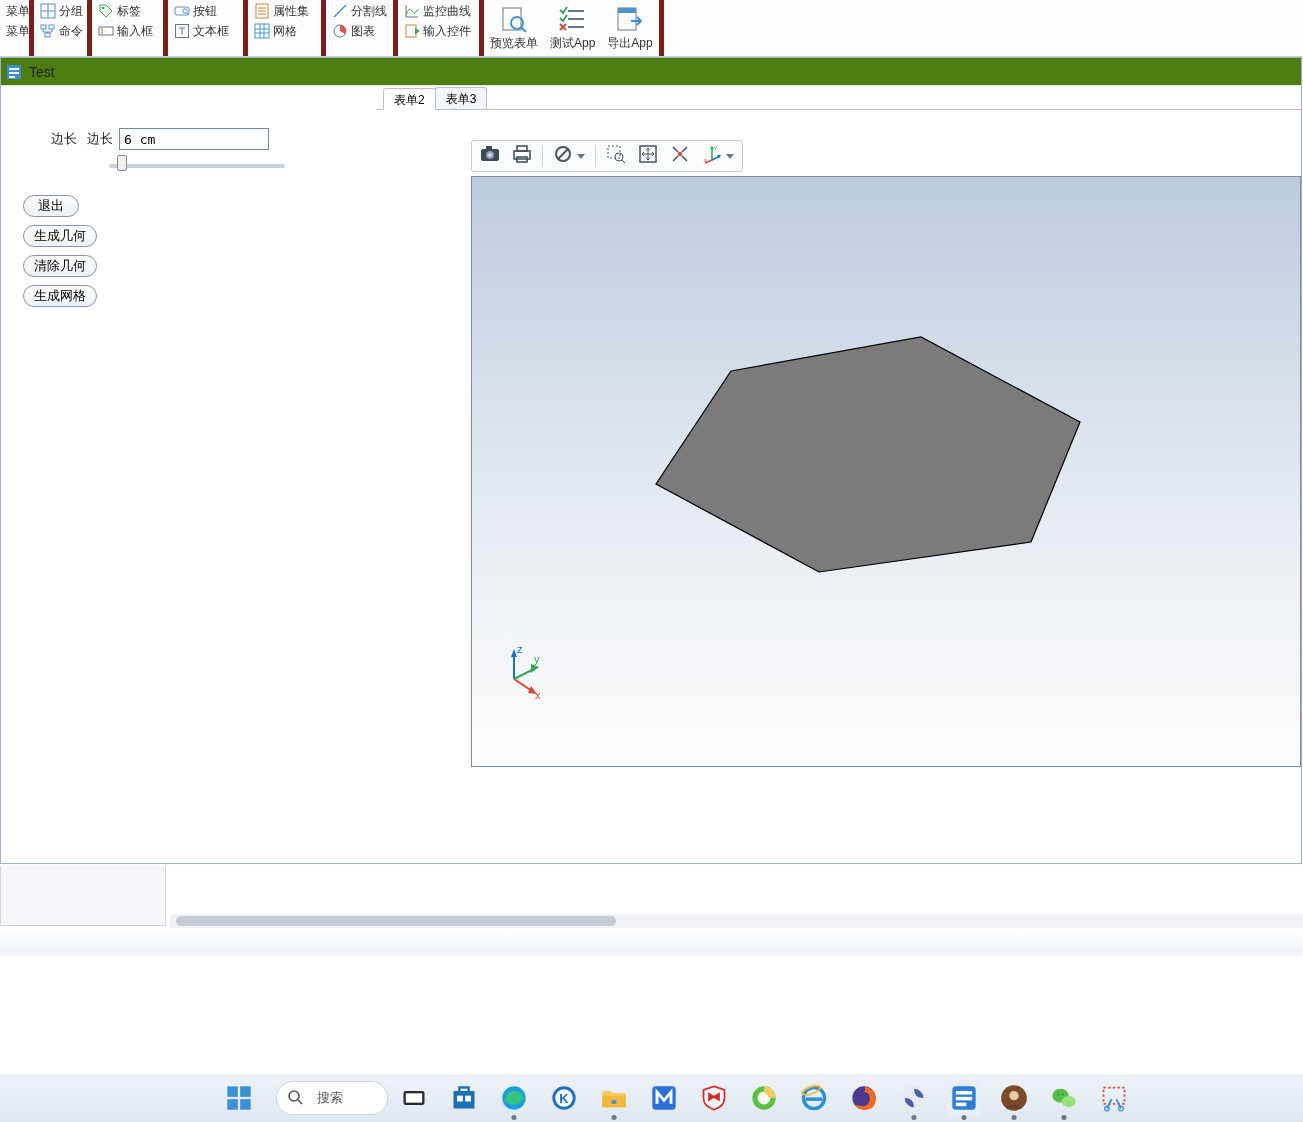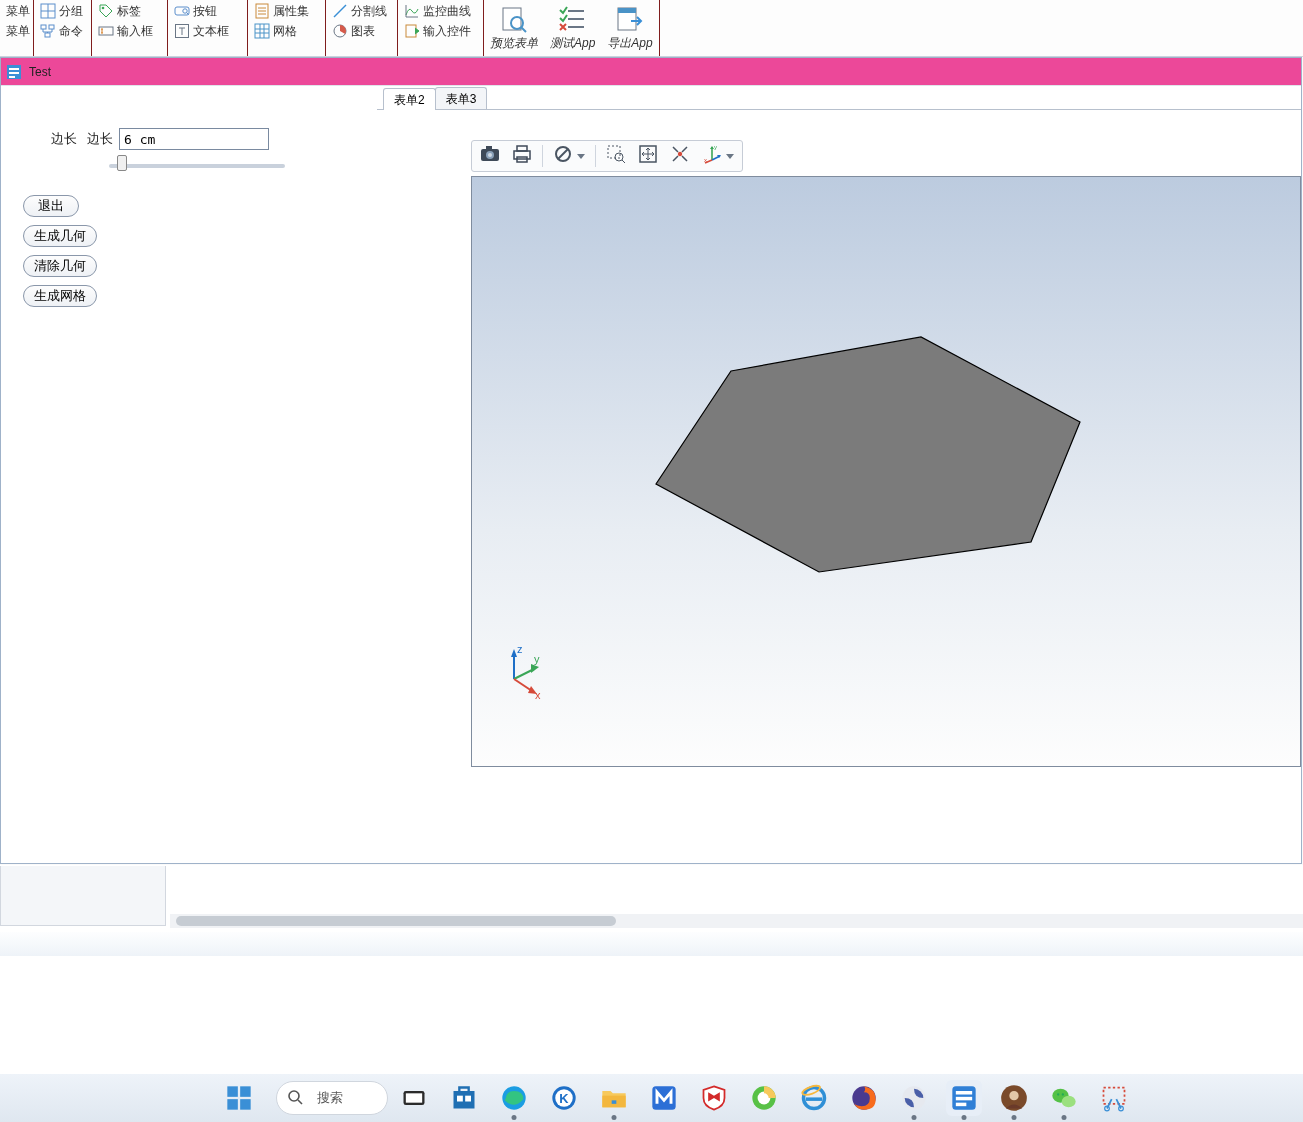--- a/index.html
+++ b/index.html
@@ -1,32 +1,32 @@
 <!DOCTYPE html>
 <html><head>
 <meta charset="utf-8">
 <style>
 * { box-sizing: border-box; margin: 0; padding: 0; font-family: "Microsoft YaHei", "Segoe UI", sans-serif; }
 body { width: 1303px; height: 1122px; overflow: hidden; background: #fff; position: relative; }
 
 
 .ribbon { height: 57px; background: #fdfdfd; border-bottom: 1px solid #d0d7e2; display: flex; position: relative; font-size: 12px; color: #333; }
-.ribbon-group { padding: 2px 6px 0 6px; border-right: 1px solid #7f1d1d; display: flex; flex-direction: column; justify-content: space-between; }
+.ribbon-group { padding: 2px 6px 0 6px; border-right: 5px solid #7f1d1d; display: flex; flex-direction: column; justify-content: space-between; }
 .rg-stack { display: flex; flex-direction: column; gap: 2px; }
 .rg-row { display: flex; align-items: center; gap: 3px; height: 18px; white-space: nowrap; }
 .rg-big { display: flex; flex-direction: column; align-items: center; justify-content: center; padding: 2px 6px; gap: 2px; }
 .rg-big .big-icon { width: 32px; height: 28px; display:flex; align-items:center; justify-content:center; }
 .ico { width: 16px; height: 16px; display:inline-flex; align-items:center; justify-content:center; }
 
 
 .workspace { position: absolute; top: 57px; left: 0; right: 0; bottom: 192px; background: #fff; }
 
 
 .child-window { position: absolute; top: 0; left: 0; width: 1302px; height: 807px; border: 1px solid #9fb2c9; background: #fff; box-shadow: 0 0 0 1px rgba(0,0,0,0.02); }
-.child-title { height: 28px; background: #ec4899; display:flex; align-items:center; padding-left:4px; gap:6px; font-size: 12px; color:#222; border-bottom:1px solid #e0e4ea;}
+.child-title { height: 28px; background: #4d7c0f; display:flex; align-items:center; padding-left:4px; gap:6px; font-size: 14px; color:#222; border-bottom:1px solid #e0e4ea;}
 .child-title .ico { width:18px; height:18px; }
 
 .child-body { position:absolute; top:28px; left:0; right:0; bottom:0; background:#fff; }
 
 
 .ctrl-panel { position:absolute; left:0; top:0; width:376px; bottom:0; background:#fff; padding:14px 14px; font-size:13px; color:#222; }
 .field-row { display:flex; align-items:center; gap:10px; margin-top:28px; margin-left:36px;}
 .field-label { font-size:13px; }
 .field-inline { display:flex; align-items:center; gap:6px; }
 .text-input { width:150px; height:22px; border:1px solid #7a8aa0; font-family: monospace; font-size:13px; padding:0 4px; background:#fff; }
@@ -223,21 +223,21 @@
             <svg width="16" height="16">
               <rect x="2" y="2" width="10" height="12" fill="none" stroke="#c98a3a"></rect>
               <path d="M11 5 L15 8 L11 11" fill="#3aa657" stroke="#3aa657"></path>
             </svg>
           </span>
         <span>输入控件</span>
       </div>
     </div>
   </div>
   <div class="ribbon-group" style="padding:0;">
-    <div style="display:flex; height:100%;font-style:italic;">
+    <div style="display:flex; height:100%;">
       <div class="rg-big">
         <span class="big-icon">
             <svg width="30" height="28">
               <rect x="4" y="3" width="18" height="22" fill="#fff" stroke="#6a7685"></rect>
               <circle cx="18" cy="18" r="6" fill="none" stroke="#4a93c7" stroke-width="2"></circle>
               <line x1="22" y1="22" x2="27" y2="27" stroke="#4a93c7" stroke-width="2"></line>
             </svg>
           </span>
         <span>预览表单</span>
       </div>

